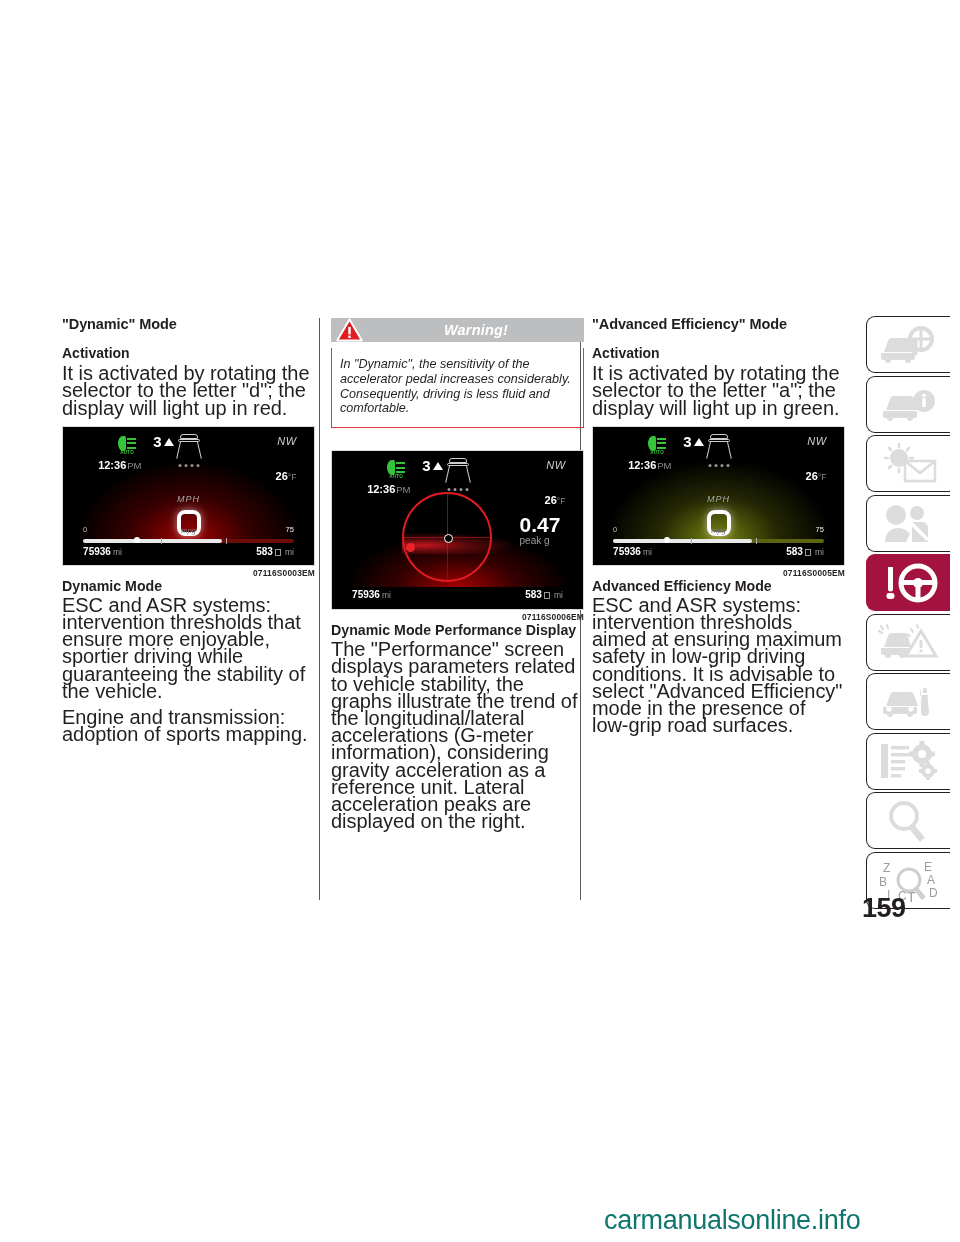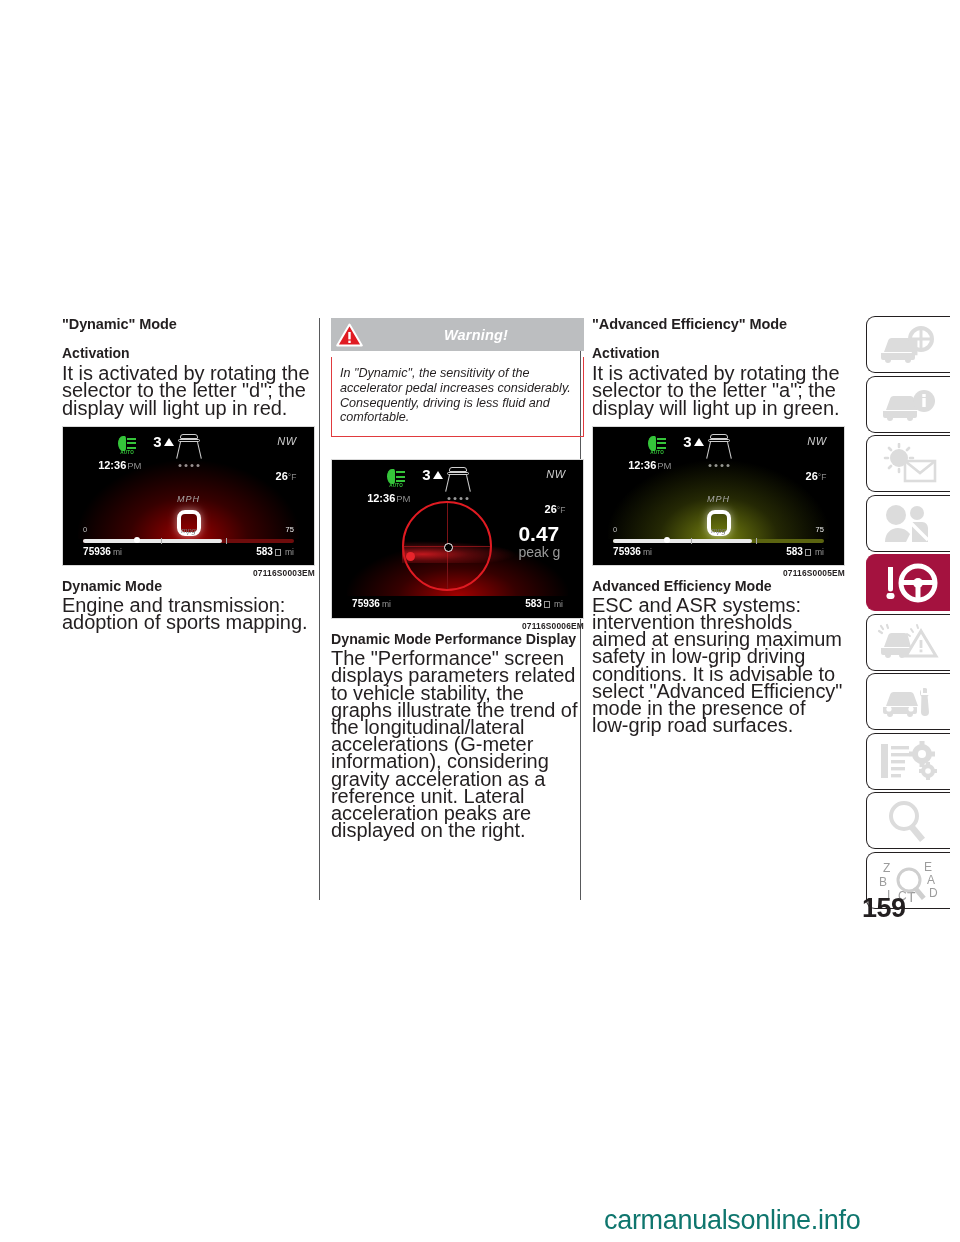--- a/index.html
+++ b/index.html
@@ -177,26 +177,26 @@
     background:radial-gradient(ellipse at 18% 60%, rgba(224,27,34,.85) 0%, rgba(180,20,26,.4) 35%, rgba(120,10,14,0) 70%);
     filter:blur(0.4px);
   }
   .gdot{
     position:absolute;left:2%;top:57%;width:9px;height:9px;background:#e8242b;border-radius:50%;
   }
   .peak{
     position:absolute;right:9%;top:40%;text-align:left;
   }
   .peak .num{color:#fff;font-size:21px;font-weight:600;line-height:21px;}
-  .peak .lbl{color:#9a9a9a;font-size:14px;}
+  .peak .lbl{color:#9a9a9a;font-size:10px;}
 
   
   .warnbox{margin:2px 0 0 0;}
   .warnhead{
-    background:#bcbec0;height:33px;display:flex;align-items:center;gap:31px;
+    background:#bcbec0;height:24px;display:flex;align-items:center;gap:31px;
   }
   .wtri{
     position:relative;width:27px;height:24px;margin-left:5px;flex:none;
   }
   .wtri svg{display:block;}
   .warnhead .wtitle{
     flex:1;text-align:center;color:#ffffff;font-weight:bold;font-style:italic;
     font-size:14.5px;letter-spacing:0.2px;padding-right:26px;
   }
   .warnbody{
@@ -284,20 +284,21 @@
           <div class="bb-vals">
             <span><span>75936</span><span class="u">mi</span></span>
             <span><span>583</span><i class="pump"></i><span class="u">mi</span></span>
           </div>
         </div>
       </div>
       <div class="figcode">07116S0003EM</div>
       <div class="figcap">Dynamic Mode</div>
     </div>
 
+    <p class="body">ESC and ASR systems: intervention thresholds that ensure more enjoyable, sportier driving while guaranteeing the stability of the vehicle.</p>
     <p class="body">Engine and transmission: adoption of sports mapping.</p>
   </div>
 
   <div class="col col2">
     <div class="warnbox">
       <div class="warnhead">
         <div class="wtri">
           <svg width="27" height="24" viewBox="0 0 27 24">
             <path d="M13.5 1.5 L25.8 22.5 L1.2 22.5 Z" fill="#e01b22" stroke="#ffffff" stroke-width="2" stroke-linejoin="round"></path>
             <rect x="12.3" y="9" width="2.4" height="7.4" fill="#ffffff"></rect>

